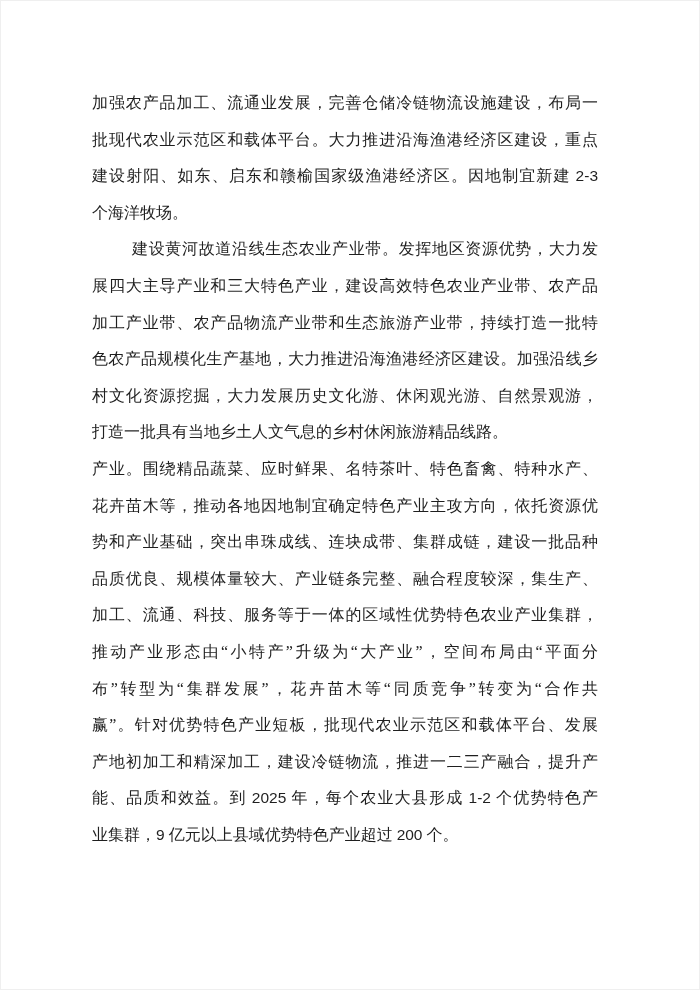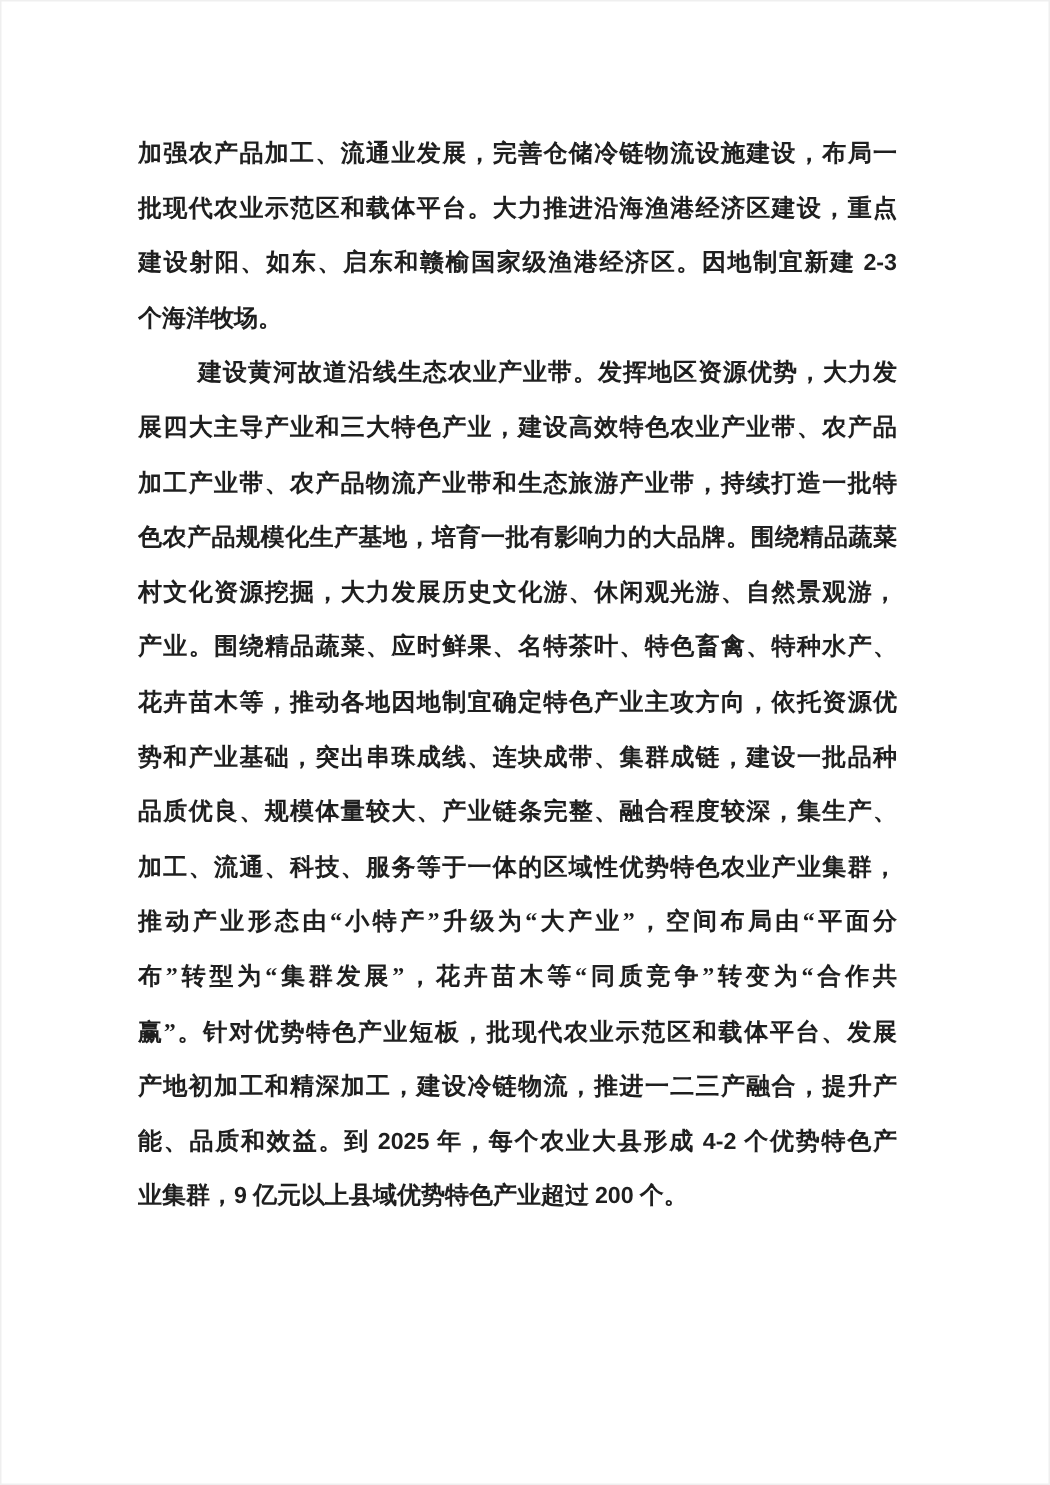--- a/index.html
+++ b/index.html
@@ -16,21 +16,20 @@
     box-sizing: border-box;
     overflow: hidden;
     font-family: "Liberation Serif", "DejaVu Serif", serif;
     color: #1f1f1f;
   }
   .text-block {
     position: absolute;
     left: 91px;
     top: 84px;
     width: 506px;
-    font-weight: bold;
   }
   .paragraph {
     margin: 0;
     padding: 0;
   }
   .line {
     font-size: 16px;
     line-height: 36.6px;
     height: 36.6px;
     text-align: justify;
@@ -63,32 +62,33 @@
       <div class="line">加强农产品加工、流通业发展，完善仓储冷链物流设施建设，布局一</div>
       <div class="line">批现代农业示范区和载体平台。大力推进沿海渔港经济区建设，重点</div>
       <div class="line">建设射阳、如东、启东和赣榆国家级渔港经济区。因地制宜新建 <span class="latin">2-3</span></div>
       <div class="line last">个海洋牧场。</div>
     </div>
 
     <div class="paragraph">
       <div class="line indent">建设黄河故道沿线生态农业产业带。发挥地区资源优势，大力发</div>
       <div class="line">展四大主导产业和三大特色产业，建设高效特色农业产业带、农产品</div>
       <div class="line">加工产业带、农产品物流产业带和生态旅游产业带，持续打造一批特</div>
-      <div class="line">色农产品规模化生产基地，培育一批有影响力的大品牌。围绕精品蔬菜</div>
+      <div class="line">色农产品规模化生产基地，大力推进沿海渔港经济区建设。加强沿线乡</div>
       <div class="line">村文化资源挖掘，大力发展历史文化游、休闲观光游、自然景观游，</div>
+      <div class="line last">打造一批具有当地乡土人文气息的乡村休闲旅游精品线路。</div>
     </div>
 
     <div class="paragraph">
       <div class="line">产业。围绕精品蔬菜、应时鲜果、名特茶叶、特色畜禽、特种水产、</div>
       <div class="line">花卉苗木等，推动各地因地制宜确定特色产业主攻方向，依托资源优</div>
       <div class="line">势和产业基础，突出串珠成线、连块成带、集群成链，建设一批品种</div>
       <div class="line">品质优良、规模体量较大、产业链条完整、融合程度较深，集生产、</div>
       <div class="line">加工、流通、科技、服务等于一体的区域性优势特色农业产业集群，</div>
       <div class="line">推动产业形态由“小特产”升级为“大产业”，空间布局由“平面分</div>
       <div class="line">布”转型为“集群发展”，花卉苗木等“同质竞争”转变为“合作共</div>
       <div class="line">赢”。针对优势特色产业短板，批现代农业示范区和载体平台、发展</div>
       <div class="line">产地初加工和精深加工，建设冷链物流，推进一二三产融合，提升产</div>
-      <div class="line">能、品质和效益。到 <span class="latin">2025</span> 年，每个农业大县形成 <span class="latin">4-2</span> 个优势特色产</div>
+      <div class="line">能、品质和效益。到 <span class="latin">2025</span> 年，每个农业大县形成 <span class="latin">1-2</span> 个优势特色产</div>
       <div class="line last">业集群，<span class="latin">9</span> 亿元以上县域优势特色产业超过 <span class="latin">200</span> 个。</div>
     </div>
 
   </div>
 </div>
 
 </body></html>

